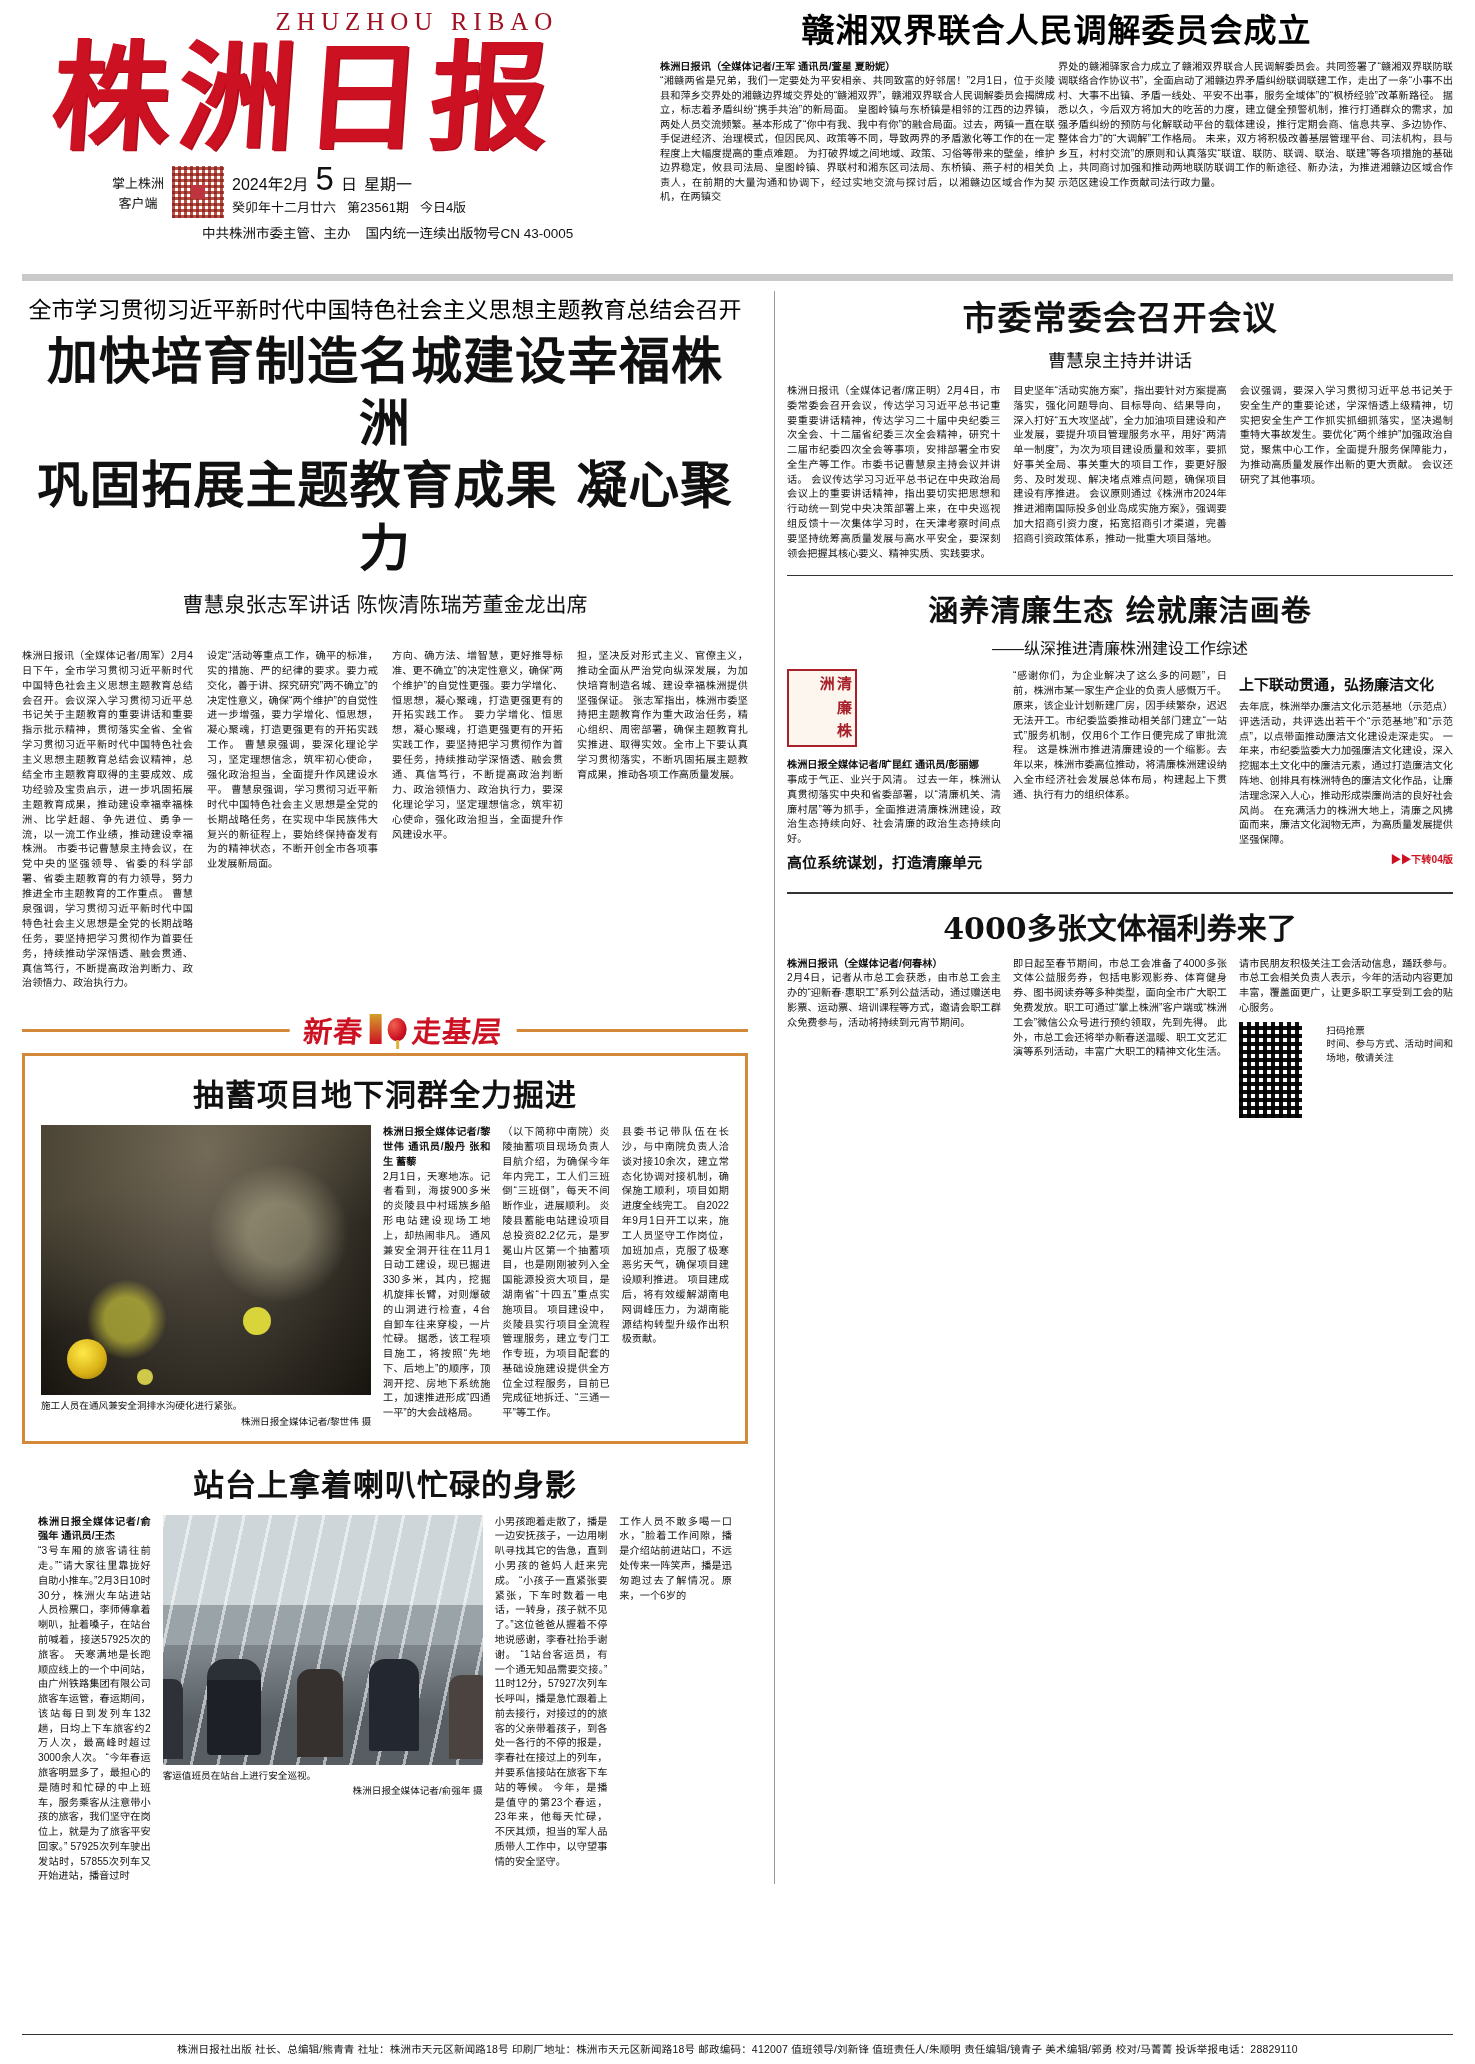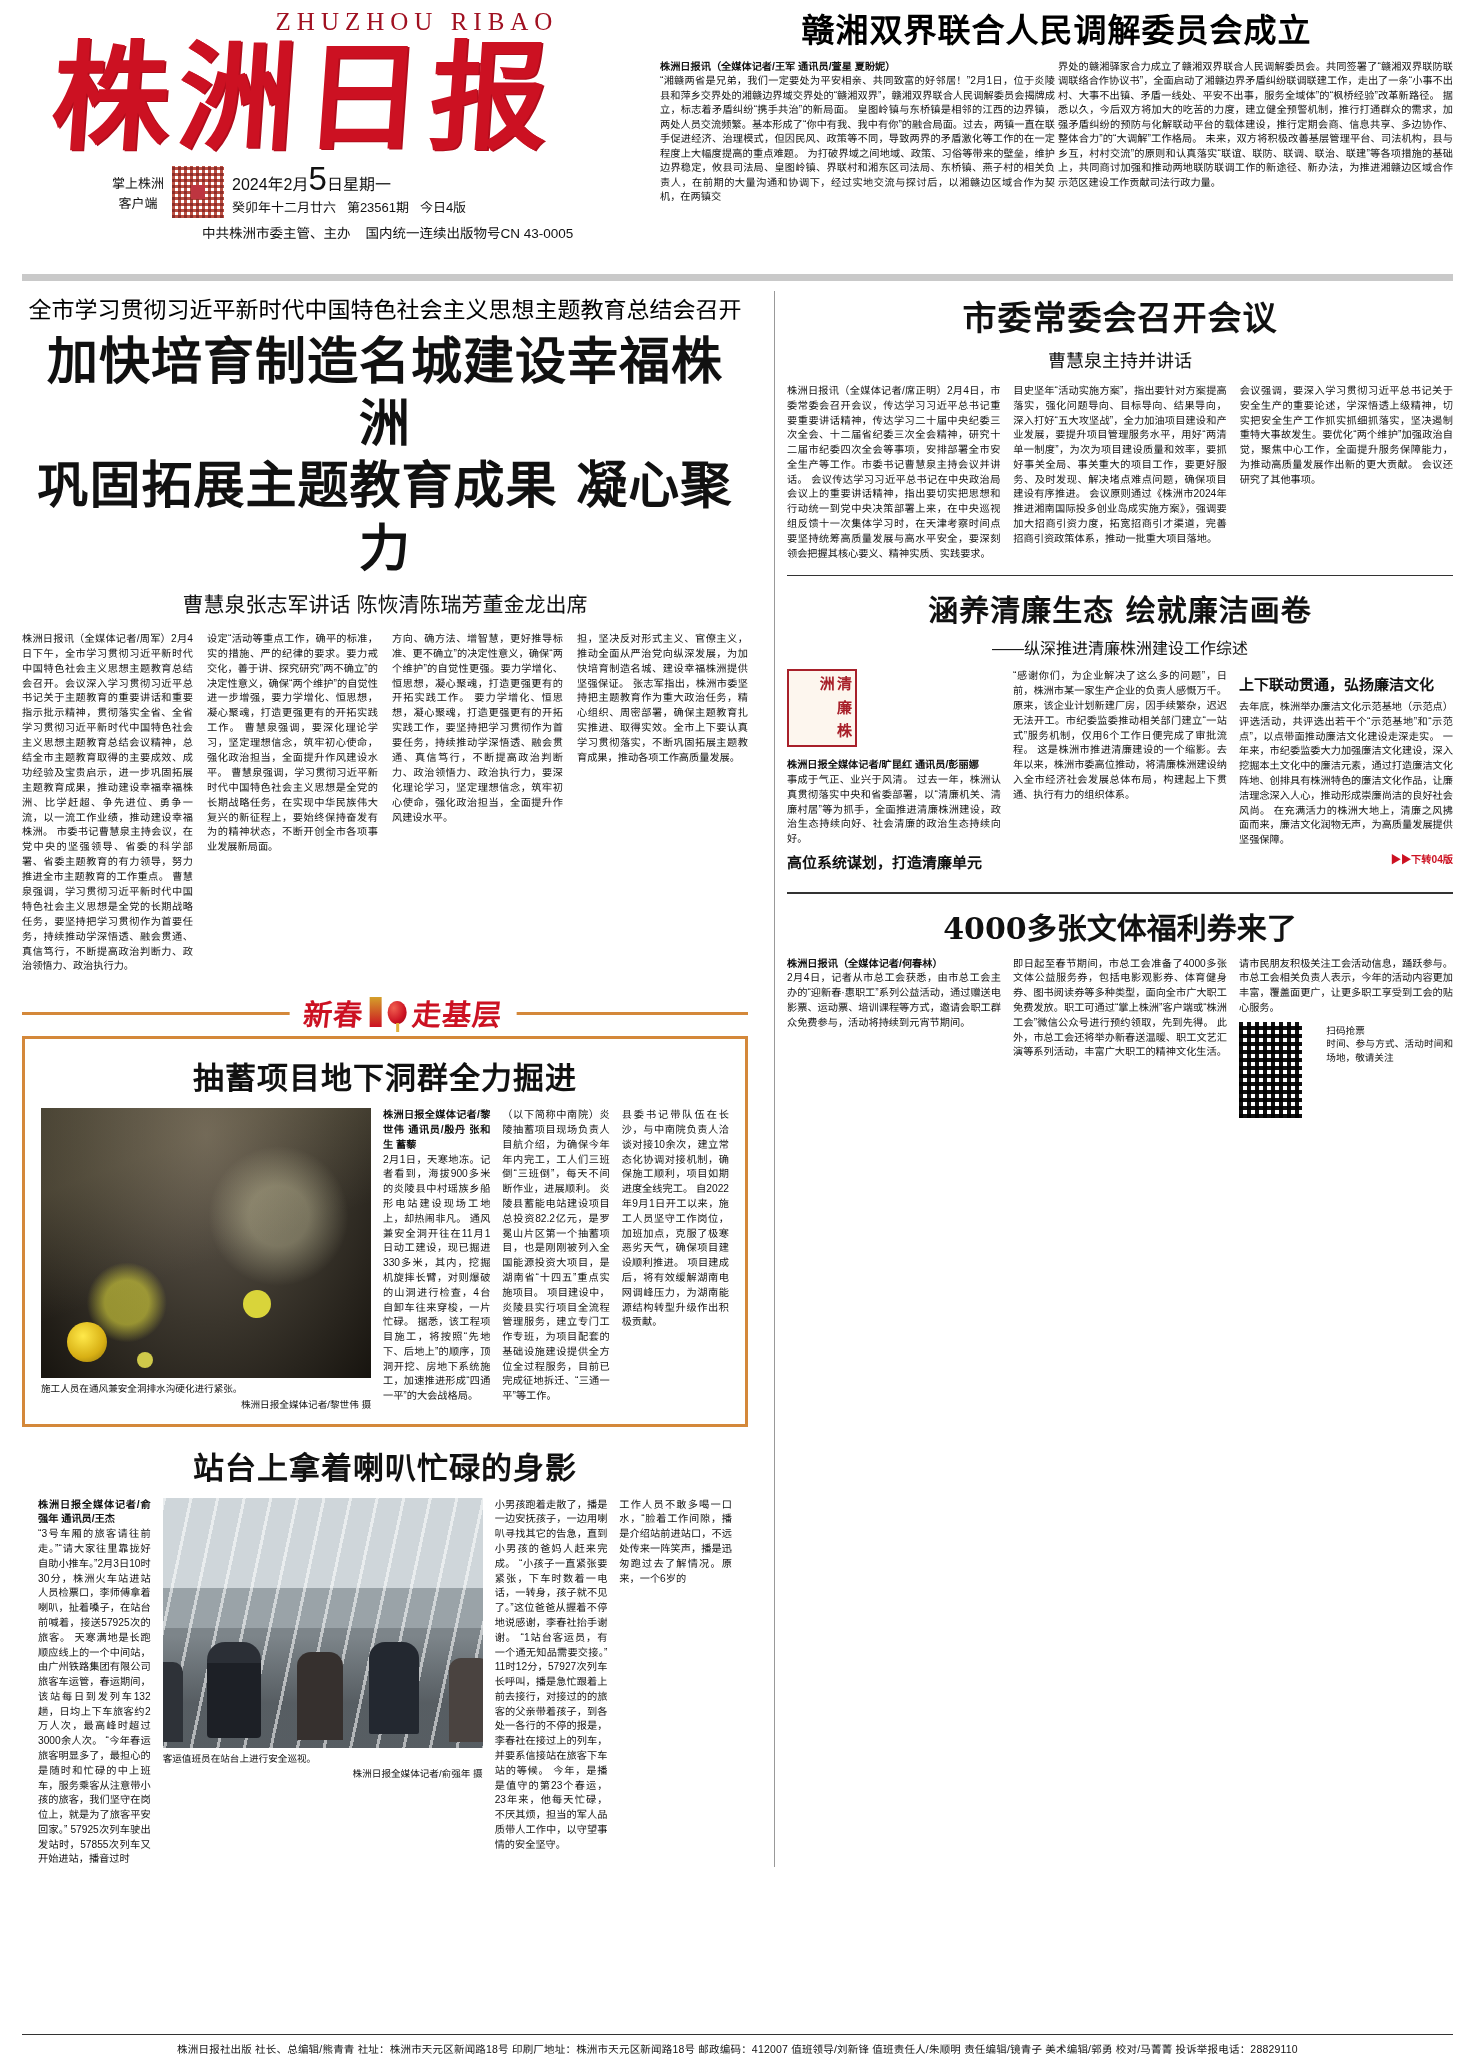--- a/index.html
+++ b/index.html
@@ -88,20 +88,21 @@
     left: 36%;
     top: 36%;
     width: 28%;
     height: 28%;
     background: #b3121f;
   }
   .datebox { font-size: 14px; line-height: 1.45; white-space: nowrap; }
   .date-line1 {
     display: flex;
     align-items: baseline;
+    gap: 7px;
     font-size: 16px;
     text-align: right;
   }
   .bigday { font-size: 33px; line-height: .8; font-weight: 400; }
   .date-line2 { font-size: 13px; margin-top: 3px; }
   .org-line {
     font-family: "Liberation Sans", sans-serif;
     font-size: 13.5px;
     margin-top: 4px;
     margin-left: 150px;
@@ -177,21 +178,21 @@
   }
   .main-byline {
     font-family: "Liberation Sans", sans-serif;
     font-size: 21px;
     text-align: center;
     margin-top: 8px;
   }
   .lead-cols {
     display: flex;
     gap: 14px;
-    margin-top: 14px;
+    margin-top: 31px;
     font-family: "Liberation Sans", sans-serif;
     font-size: 10.2px;
     line-height: 1.46;
     text-align: justify;
   }
   .lead-cols .col { flex: 1; }
 
   
   .rc-head {
     font-family: "DejaVu Sans", sans-serif;

